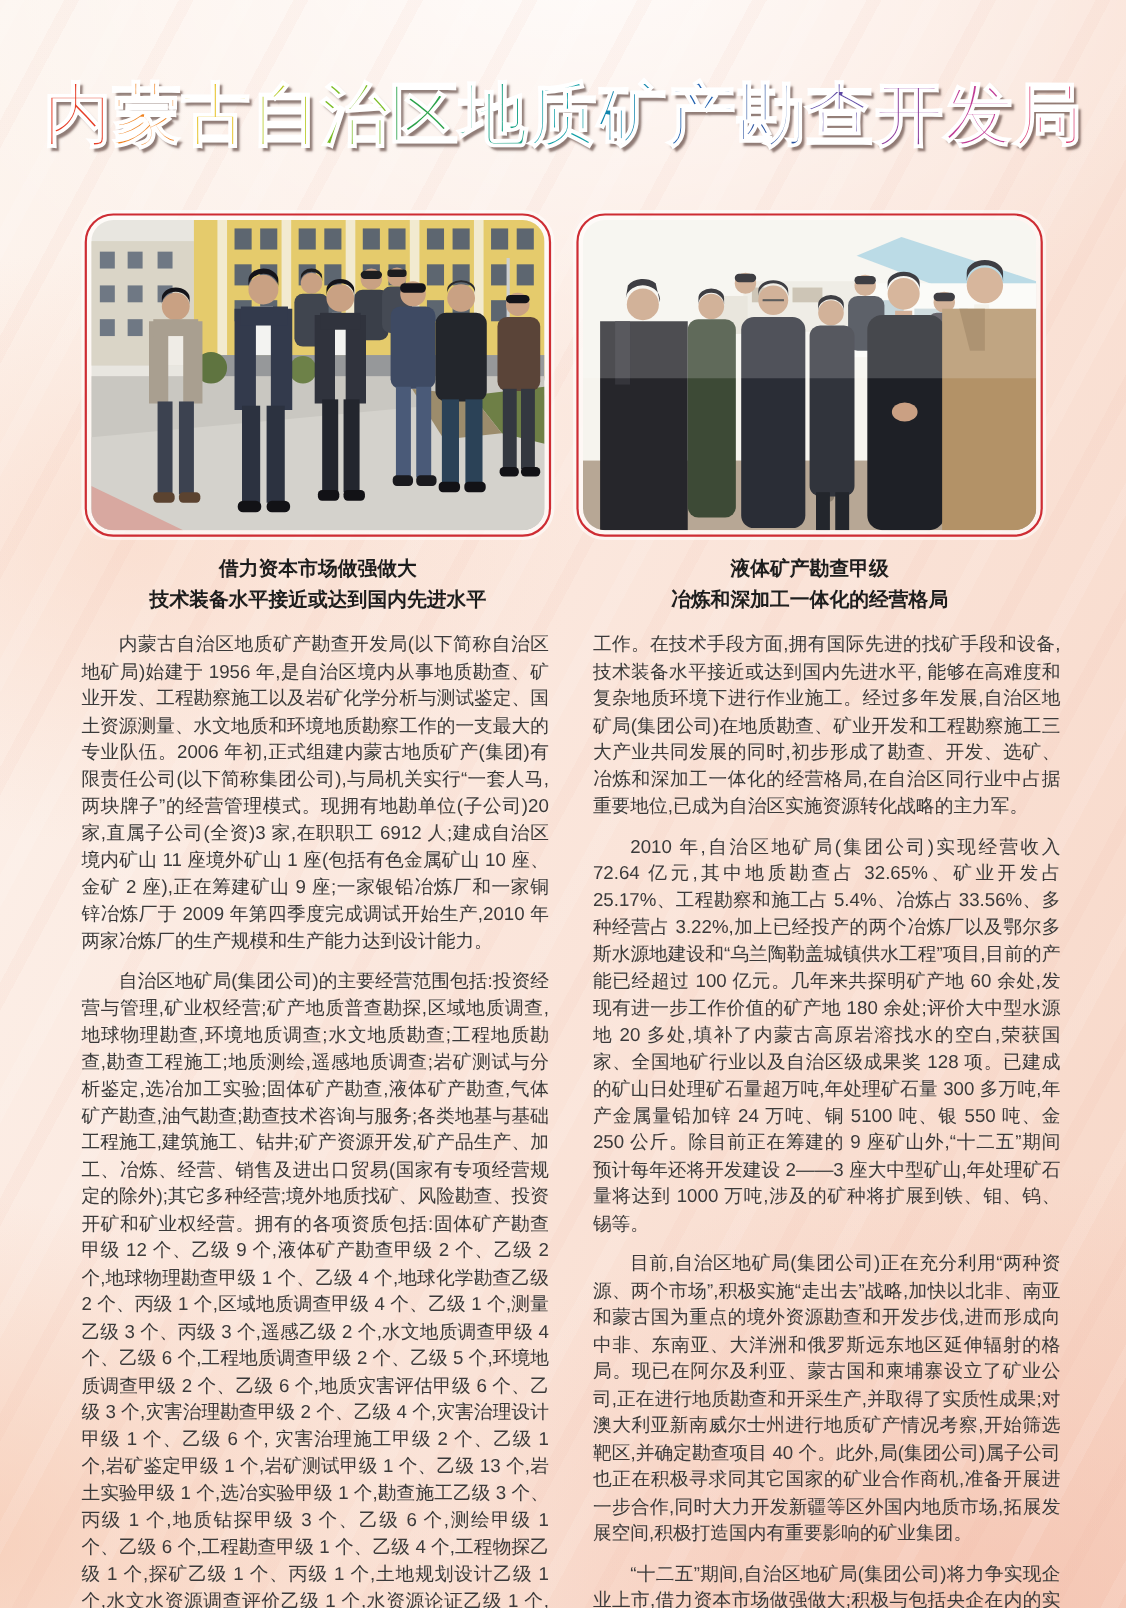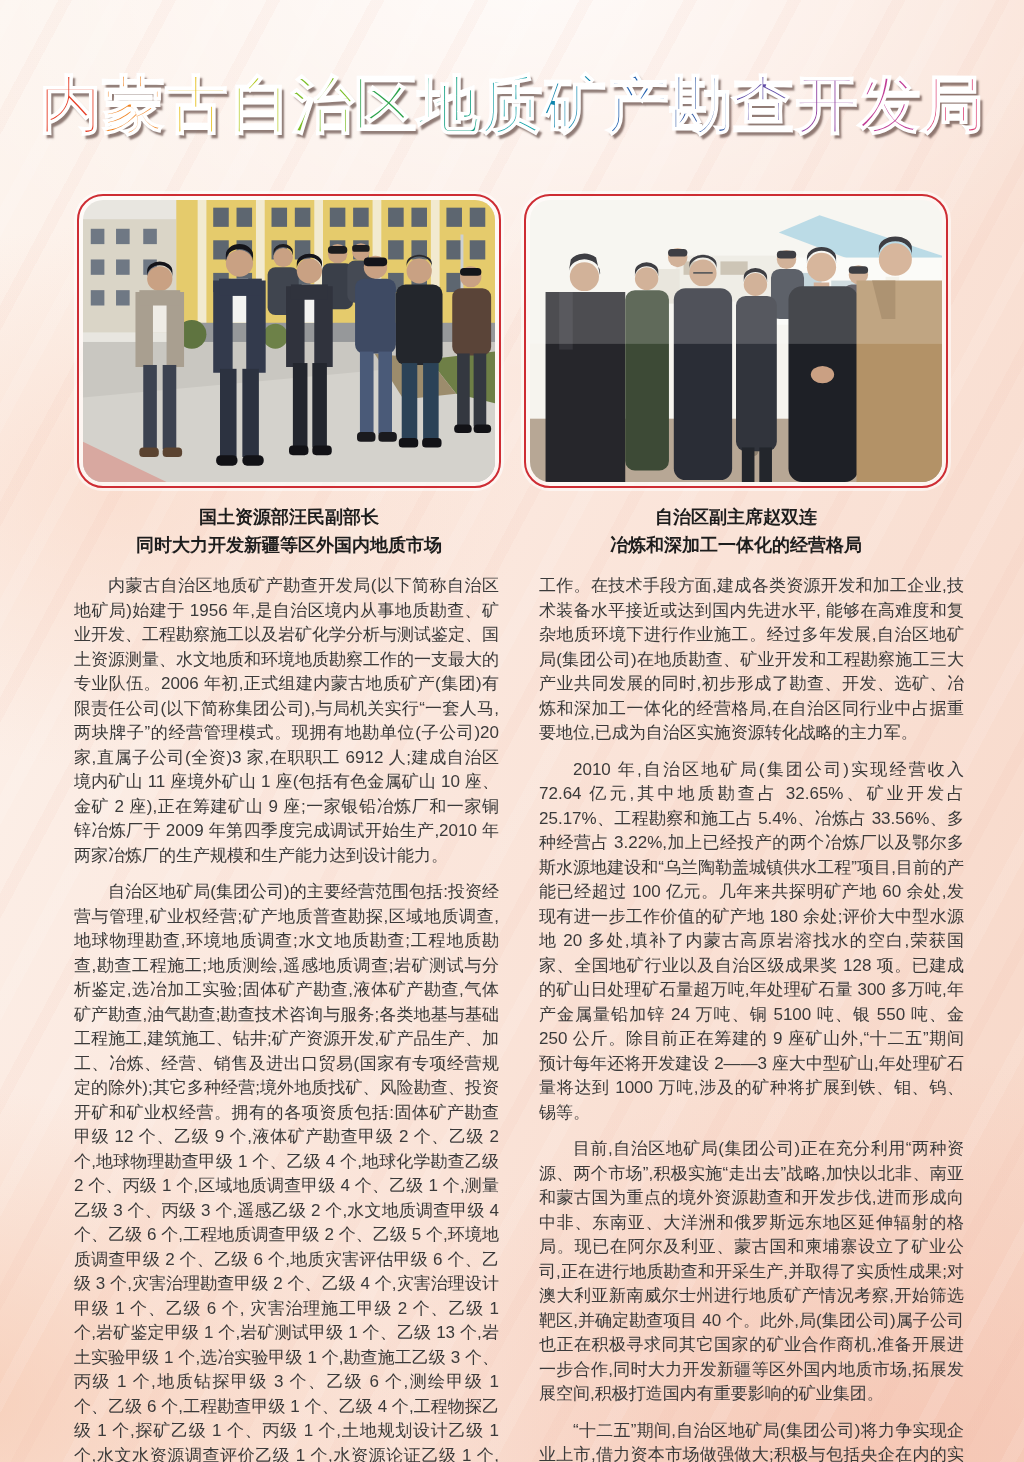--- a/index.html
+++ b/index.html
@@ -297,32 +297,32 @@
           <rect x="366" y="80" width="14" height="18" fill="#f2efe6"></rect>
           <path d="M336,84 h88 v210 h-88 z" fill="#b39267"></path>
           <path d="M352,84 l24,0 0,40 -14,0 z" fill="#9c7c54"></path>
         </g>
       </g>
       <rect x="0" y="0" width="424" height="150" fill="#ffffff" opacity="0.18"></rect>
     </svg>
   </div>
 
   <div class="caption c-left">
-    <div>国土资源部汪民副部长</div>
-    <div>同时大力开发新疆等区外国内地质市场</div>
+    <div>借力资本市场做强做大</div>
+    <div>技术装备水平接近或达到国内先进水平</div>
   </div>
   <div class="caption c-right">
-    <div>自治区副主席赵双连</div>
+    <div>液体矿产勘查甲级</div>
     <div>冶炼和深加工一体化的经营格局</div>
   </div>
 
   <div class="col col-left">
     <p>内蒙古自治区地质矿产勘查开发局(以下简称自治区地矿局)始建于 1956 年,是自治区境内从事地质勘查、矿业开发、工程勘察施工以及岩矿化学分析与测试鉴定、国土资源测量、水文地质和环境地质勘察工作的一支最大的专业队伍。2006 年初,正式组建内蒙古地质矿产(集团)有限责任公司(以下简称集团公司),与局机关实行“一套人马,两块牌子”的经营管理模式。现拥有地勘单位(子公司)20 家,直属子公司(全资)3 家,在职职工 6912 人;建成自治区境内矿山 11 座境外矿山 1 座(包括有色金属矿山 10 座、金矿 2 座),正在筹建矿山 9 座;一家银铅冶炼厂和一家铜锌冶炼厂于 2009 年第四季度完成调试开始生产,2010 年两家冶炼厂的生产规模和生产能力达到设计能力。</p>
     <p>自治区地矿局(集团公司)的主要经营范围包括:投资经营与管理,矿业权经营;矿产地质普查勘探,区域地质调查,地球物理勘查,环境地质调查;水文地质勘查;工程地质勘查,勘查工程施工;地质测绘,遥感地质调查;岩矿测试与分析鉴定,选冶加工实验;固体矿产勘查,液体矿产勘查,气体矿产勘查,油气勘查;勘查技术咨询与服务;各类地基与基础工程施工,建筑施工、钻井;矿产资源开发,矿产品生产、加工、冶炼、经营、销售及进出口贸易(国家有专项经营规定的除外);其它多种经营;境外地质找矿、风险勘查、投资开矿和矿业权经营。拥有的各项资质包括:固体矿产勘查甲级 12 个、乙级 9 个,液体矿产勘查甲级 2 个、乙级 2 个,地球物理勘查甲级 1 个、乙级 4 个,地球化学勘查乙级 2 个、丙级 1 个,区域地质调查甲级 4 个、乙级 1 个,测量乙级 3 个、丙级 3 个,遥感乙级 2 个,水文地质调查甲级 4 个、乙级 6 个,工程地质调查甲级 2 个、乙级 5 个,环境地质调查甲级 2 个、乙级 6 个,地质灾害评估甲级 6 个、乙级 3 个,灾害治理勘查甲级 2 个、乙级 4 个,灾害治理设计甲级 1 个、乙级 6 个, 灾害治理施工甲级 2 个、乙级 1 个,岩矿鉴定甲级 1 个,岩矿测试甲级 1 个、乙级 13 个,岩土实验甲级 1 个,选冶实验甲级 1 个,勘查施工乙级 3 个、丙级 1 个,地质钻探甲级 3 个、乙级 6 个,测绘甲级 1 个、乙级 6 个,工程勘查甲级 1 个、乙级 4 个,工程物探乙级 1 个,探矿乙级 1 个、丙级 1 个,土地规划设计乙级 1 个,水文水资源调查评价乙级 1 个,水资源论证乙级 1 个,凿井一级 1 个,钻井技术一级 5 个、三级 1 个,水井施工一级 1 个,地勘与基础施工一级 1 个,建筑总承包二级 1 个,房地产开发三级 1 个。</p>
 
   </div>
   <div class="col col-right">
-    <p class="no-indent">工作。在技术手段方面,建成各类资源开发和加工企业,技术装备水平接近或达到国内先进水平, 能够在高难度和复杂地质环境下进行作业施工。经过多年发展,自治区地矿局(集团公司)在地质勘查、矿业开发和工程勘察施工三大产业共同发展的同时,初步形成了勘查、开发、选矿、冶炼和深加工一体化的经营格局,在自治区同行业中占据重要地位,已成为自治区实施资源转化战略的主力军。</p>
+    <p class="no-indent">工作。在技术手段方面,拥有国际先进的找矿手段和设备,技术装备水平接近或达到国内先进水平, 能够在高难度和复杂地质环境下进行作业施工。经过多年发展,自治区地矿局(集团公司)在地质勘查、矿业开发和工程勘察施工三大产业共同发展的同时,初步形成了勘查、开发、选矿、冶炼和深加工一体化的经营格局,在自治区同行业中占据重要地位,已成为自治区实施资源转化战略的主力军。</p>
     <p>2010 年,自治区地矿局(集团公司)实现经营收入 72.64 亿元,其中地质勘查占 32.65%、矿业开发占 25.17%、工程勘察和施工占 5.4%、冶炼占 33.56%、多种经营占 3.22%,加上已经投产的两个冶炼厂以及鄂尔多斯水源地建设和“乌兰陶勒盖城镇供水工程”项目,目前的产能已经超过 100 亿元。几年来共探明矿产地 60 余处,发现有进一步工作价值的矿产地 180 余处;评价大中型水源地 20 多处,填补了内蒙古高原岩溶找水的空白,荣获国家、全国地矿行业以及自治区级成果奖 128 项。已建成的矿山日处理矿石量超万吨,年处理矿石量 300 多万吨,年产金属量铅加锌 24 万吨、铜 5100 吨、银 550 吨、金 250 公斤。除目前正在筹建的 9 座矿山外,“十二五”期间预计每年还将开发建设 2——3 座大中型矿山,年处理矿石量将达到 1000 万吨,涉及的矿种将扩展到铁、钼、钨、锡等。</p>
     <p>目前,自治区地矿局(集团公司)正在充分利用“两种资源、两个市场”,积极实施“走出去”战略,加快以北非、南亚和蒙古国为重点的境外资源勘查和开发步伐,进而形成向中非、东南亚、大洋洲和俄罗斯远东地区延伸辐射的格局。现已在阿尔及利亚、蒙古国和柬埔寨设立了矿业公司,正在进行地质勘查和开采生产,并取得了实质性成果;对澳大利亚新南威尔士州进行地质矿产情况考察,开始筛选靶区,并确定勘查项目 40 个。此外,局(集团公司)属子公司也正在积极寻求同其它国家的矿业合作商机,准备开展进一步合作,同时大力开发新疆等区外国内地质市场,拓展发展空间,积极打造国内有重要影响的矿业集团。</p>
     <p>“十二五”期间,自治区地矿局(集团公司)将力争实现企业上市,借力资本市场做强做大;积极与包括央企在内的实力较强的企业开展战略合作,通过引入现代企业管理理念和持续的资金投入,实现互利共赢;每年建成中型以上矿山企业 2 座以上。到“十二五”期末,力争在自治区重点成矿带上发现可供开发的大中型矿产地 10 处以上,在区外和国外发现可供开发的大中型矿产地 3 处以上,建成各类资源开发和加工企业 20 家以上;力争经营收入达到 150 亿元,利税达到 20 亿元。</p>
   </div>
 </div>
 
 </body></html>

